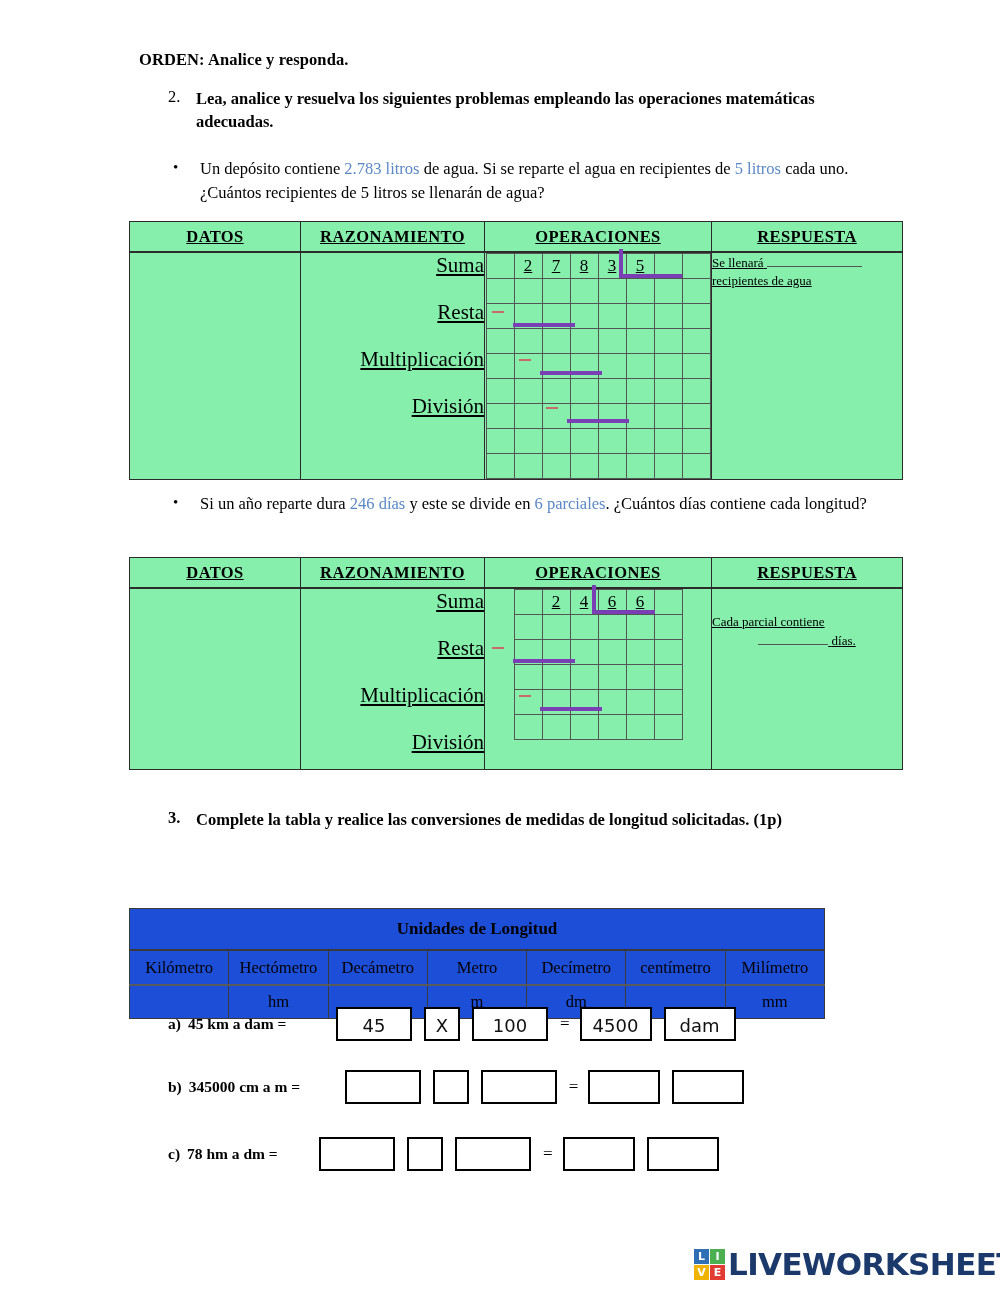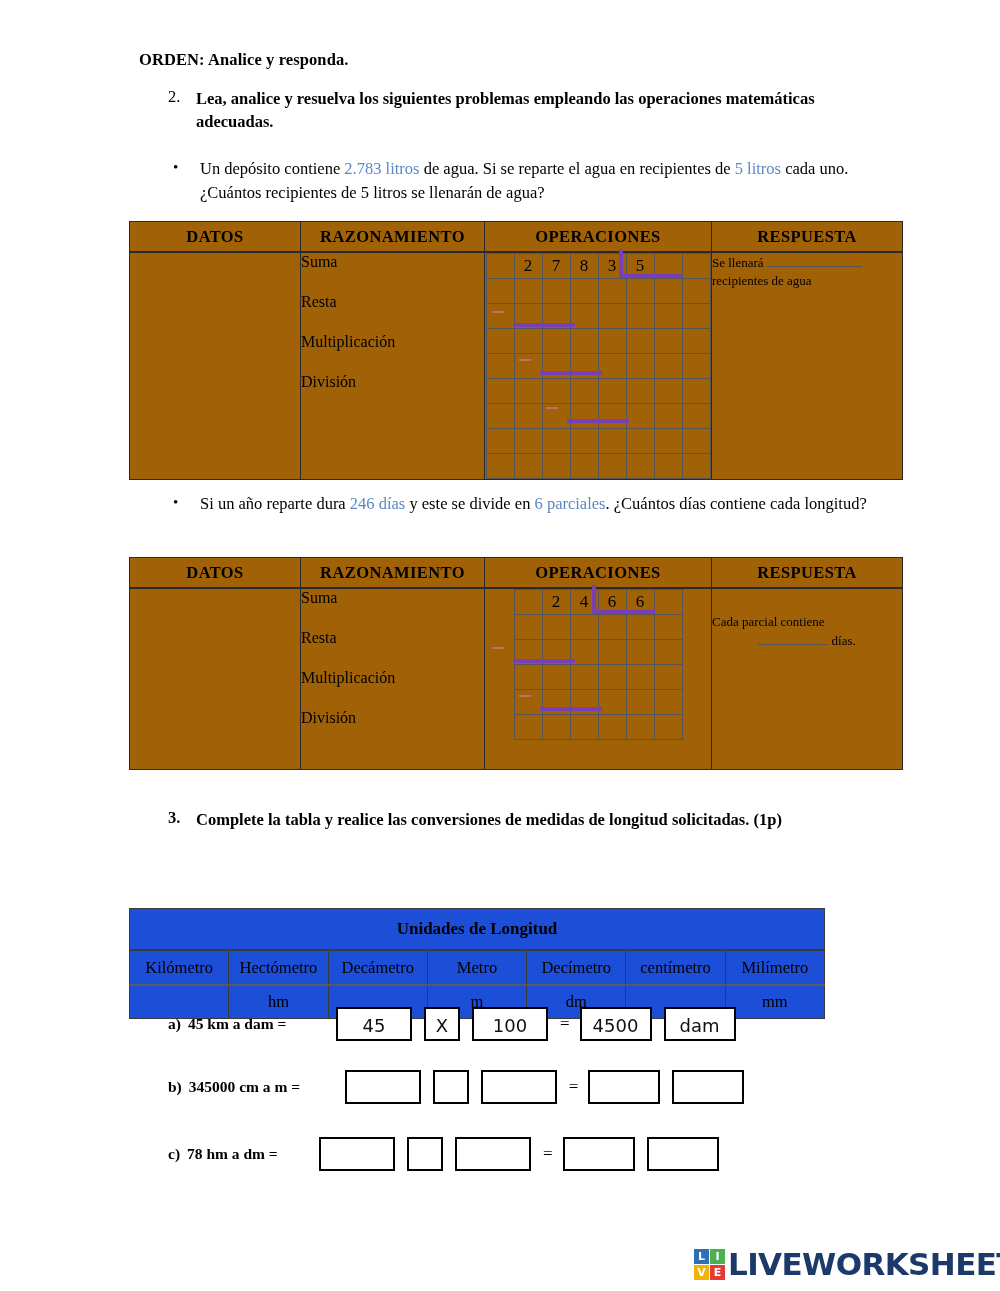--- a/index.html
+++ b/index.html
@@ -73,21 +73,22 @@
   #bullet1 { left: 173px; top: 157px; width: 725px; }
   #bullet2 { left: 173px; top: 492px; width: 725px; }
 
   .blue { color: #5b88c5; }
 
   
   .ptable {
     position: absolute;
     border-collapse: collapse;
     table-layout: fixed;
-    background: #a16207;
+    background: #86efac;
+    text-decoration: underline;
   }
   .ptable td, .ptable th {
     border: 1px solid #2b2b2b;
     padding: 0;
     vertical-align: top;
   }
   .ptable thead th {
     font-size: 16.5px;
     font-weight: bold;
     text-align: center;
@@ -96,22 +97,22 @@
     border-bottom: 2px solid #2b2b2b;
     letter-spacing: 0.4px;
   }
 
   .col-datos  { width: 170px; }
   .col-razon  { width: 183px; }
   .col-oper   { width: 226px; margin-left: 10px; }
   .col-resp   { width: 190px; }
 
   .razon-cell {
-    text-align: left;
-    font-size: 16px;
+    text-align: right;
+    font-size: 21px;
     padding-top: 14px;
   }
   .razon-cell .op-label {
     display: block;
     margin-bottom: 22px;
   }
   .razon-cell .op-label:last-child { margin-bottom: 6px; }
 
   .resp-cell {
     font-size: 13px;

